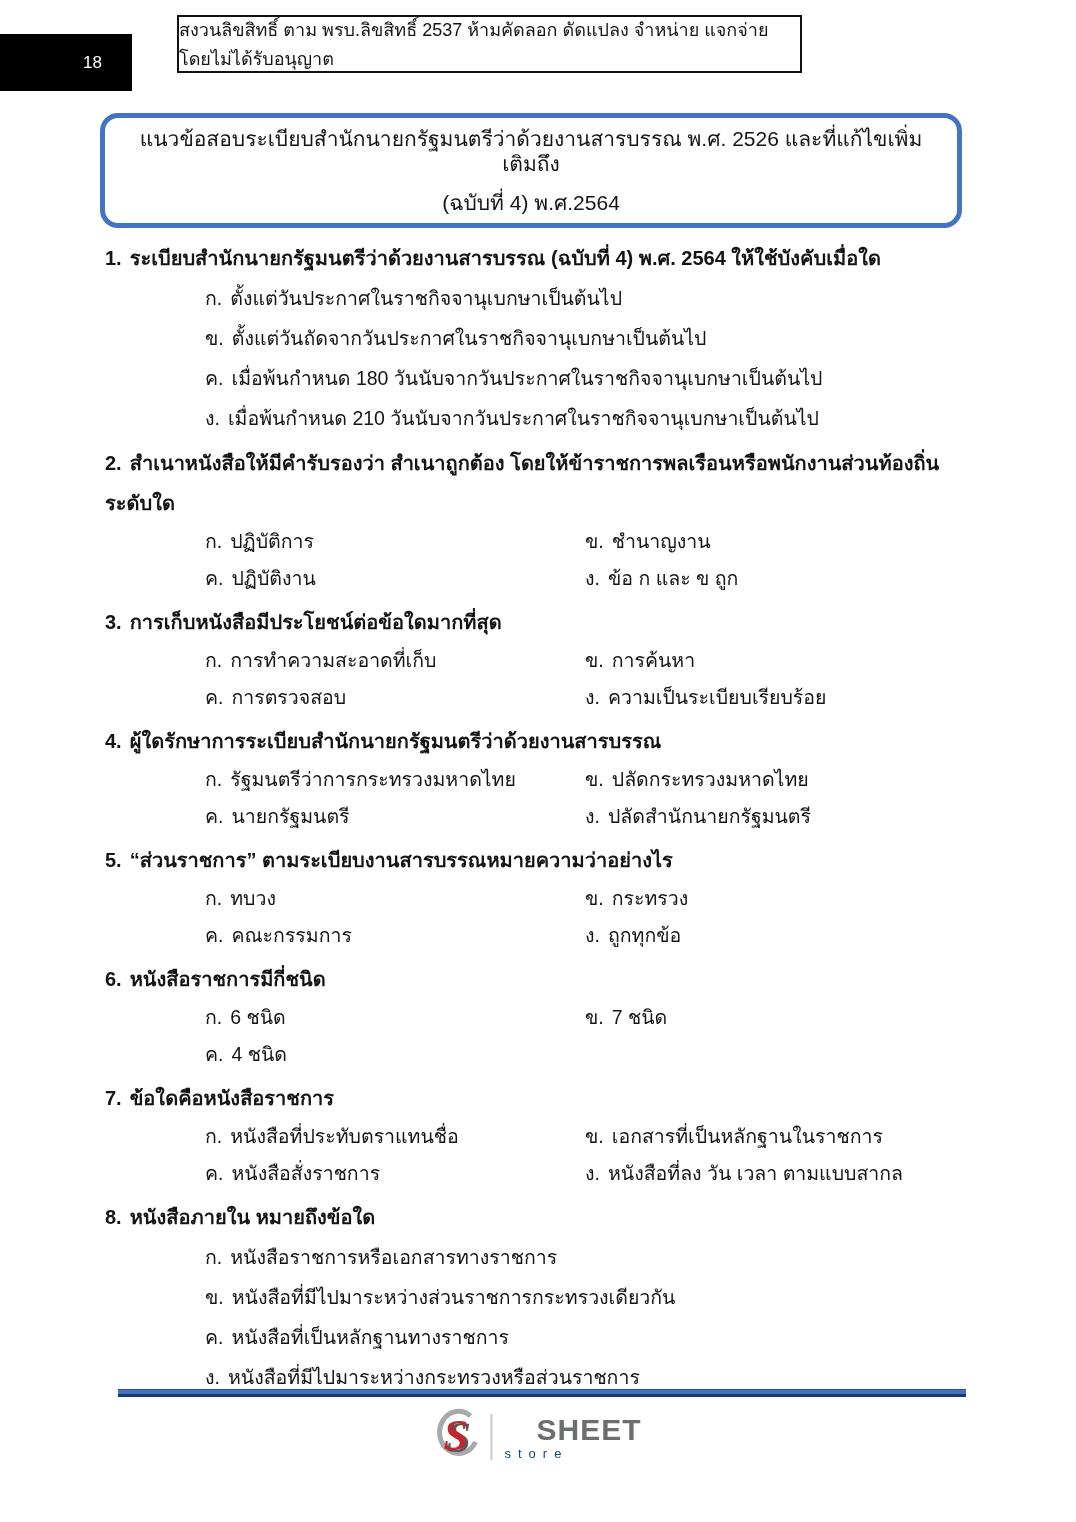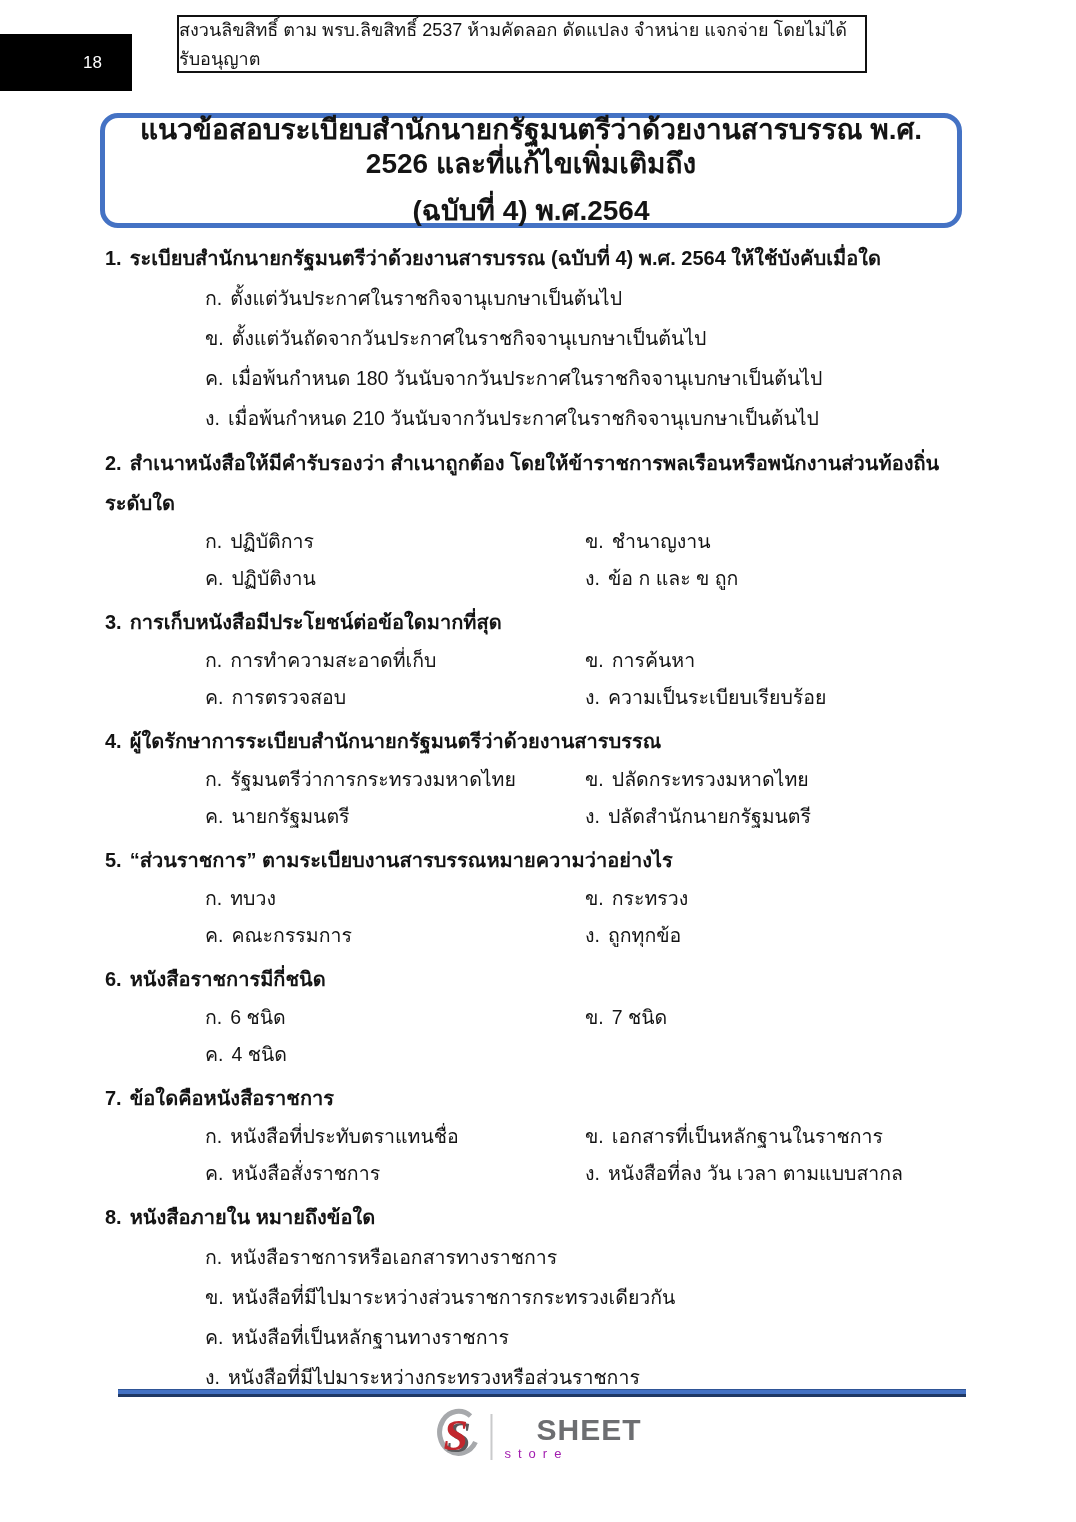--- a/index.html
+++ b/index.html
@@ -10,32 +10,32 @@
     color:#141414;
   }
   
   .page-num-box {
     position:absolute; left:0; top:34px; width:132px; height:57px;
     background:#000; color:#fff; display:flex; align-items:center;
     justify-content:flex-end; padding-right:30px; font-size:17px;padding-left:16px;
   }
   
   .copyright-box {
-    position:absolute; left:177px; top:15px; width:690px; height:58px;
+    position:absolute; left:177px; top:15px; width:625px; height:58px;
     border:2px solid #111; background:#fff; display:flex;
     align-items:center; justify-content:center; font-size:18px;
   }
   
   .title-box {
     position:absolute; left:100px; top:113px; width:862px; height:115px;
     border:5px solid #4472C4; border-radius:18px; background:#fff;
     display:flex; flex-direction:column; align-items:center; justify-content:center;
     gap:14px; padding:0 30px; text-align:center;
   }
-  .title-box .t1, .title-box .t2 { font-weight:bold; font-size:28px; line-height:1.2; }
+  .title-box .t1, .title-box .t2 { font-weight:normal; font-size:21px; line-height:1.2; }
   
   .content { position:absolute; left:105px; top:238px; right:95px; }
   .q { margin-bottom:5px; }
   .q-head { font-weight:bold; font-size:20px; line-height:40px; }
   .q-num { display:inline-block; margin-right:8px; }
   .opts-2col {
     display:grid; grid-template-columns:380px auto; padding-left:100px;
   }
   .opts-stack { padding-left:100px; }
   .opt { font-size:19.5px; line-height:37px; }
@@ -47,21 +47,21 @@
     background:#4472C4; border-bottom:3px solid #1F3864; border-top:1px solid #2F5597;
   }
   .logo {
     position:absolute; left:50%; top:1408px; transform:translateX(-50%);
     display:flex; align-items:center; gap:10px;
   }
   .logo-mark { width:46px; height:58px; position:relative; }
   .logo-sep { width:2px; height:46px; background:#c9cacb; }
   .logo-text { display:flex; flex-direction:column; line-height:1; }
   .logo-name { font-size:30px; font-weight:bold; color:#6d6e71; letter-spacing:1px;margin-left:34px; }
-  .logo-sub { font-size:13px; color:#a21caf; letter-spacing:7px; margin-top:2px; padding-left:2px; }
+  .logo-sub { font-size:13px; color:#0c4a6e; letter-spacing:7px; margin-top:2px; padding-left:2px; }
 </style>
 </head>
 <body>
 
 <div class="page-num-box">
   <span>18</span>
 </div>
 
 <div class="copyright-box">
   <span>สงวนลิขสิทธิ์ ตาม พรบ.ลิขสิทธิ์ 2537 ห้ามคัดลอก ดัดแปลง จำหน่าย แจกจ่าย โดยไม่ได้รับอนุญาต</span>

